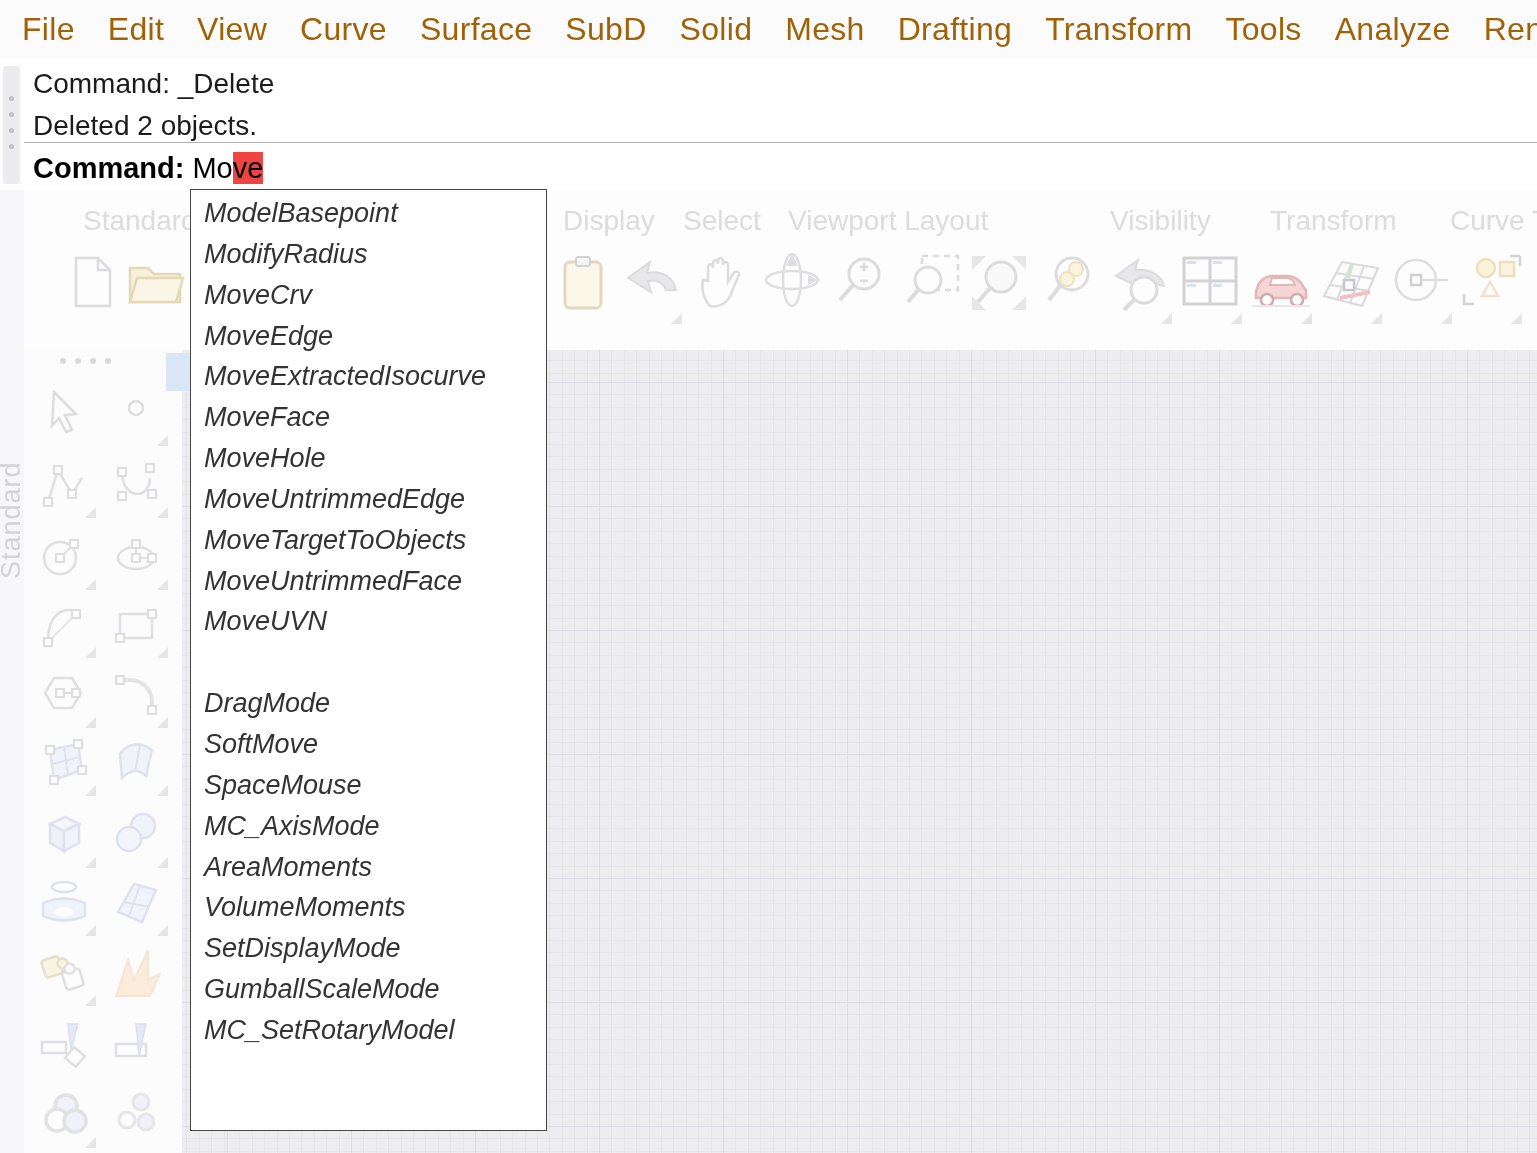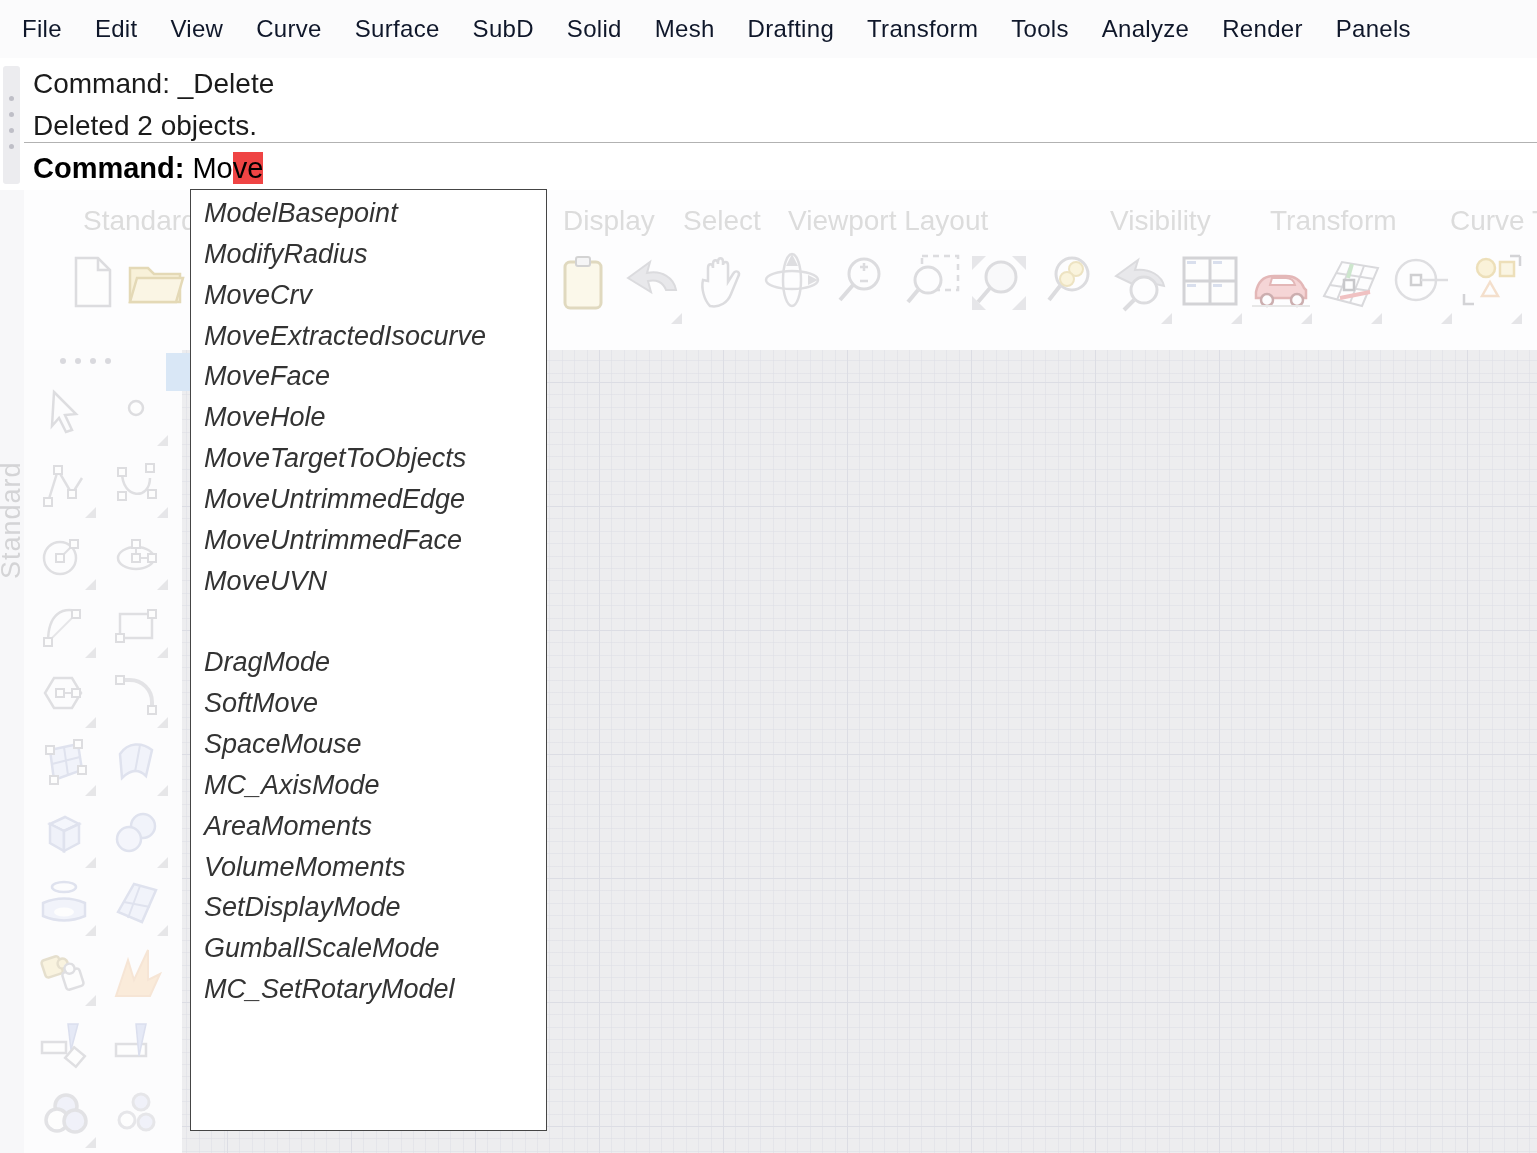--- a/index.html
+++ b/index.html
@@ -2,21 +2,21 @@
 <html><head>
 <meta charset="utf-8">
 <style>
   * { margin:0; padding:0; box-sizing:border-box; }
   html,body { width:1537px; height:1153px; overflow:hidden; background:#ffffff;
     font-family:"Liberation Sans", sans-serif; }
 
   
   .menubar { position:absolute; left:0; top:0; width:1537px; height:58px; background:#fbfbfc;
     display:flex; align-items:center; gap:33px; padding-left:22px; white-space:nowrap; }
-  .menu-item { font-size:24px; font-weight:300; color:#0f172a; letter-spacing:.3px; }
+  .menu-item { font-size:32px; font-weight:300; color:#a16207; letter-spacing:.3px; }
 
   
   .command-panel { position:absolute; left:0; top:58px; width:1537px; height:132px; background:#ffffff; }
   .cmd-grip { position:absolute; left:3px; top:8px; width:17px; height:118px; background:#ececef; border-radius:3px; }
   .cmd-grip i { position:absolute; left:6px; width:5px; height:5px; border-radius:50%; background:#bfbfc7; }
   .hist-line { position:absolute; left:33px; font-size:28px; color:#1b1b1b; line-height:40px; }
   .cmd-sep { position:absolute; left:24px; top:84px; width:1513px; height:0; border-top:1px solid #b2b2b2; }
   .prompt-line { position:absolute; left:33px; top:90px; font-size:29px; color:#000; line-height:40px; }
   .prompt-label { font-weight:bold; }
   .hl { background:#ef4444; }
@@ -434,25 +434,26 @@
   </div>
 </div>
 
 <div class="viewport"></div>
 <div class="vp-tab"></div>
 
 <div class="popup">
   <div class="ac-item">ModelBasepoint</div>
   <div class="ac-item">ModifyRadius</div>
   <div class="ac-item">MoveCrv</div>
+  <div class="ac-item">MoveEdge</div>
   <div class="ac-item">MoveExtractedIsocurve</div>
   <div class="ac-item">MoveFace</div>
   <div class="ac-item">MoveHole</div>
+  <div class="ac-item">MoveUntrimmedEdge</div>
   <div class="ac-item">MoveTargetToObjects</div>
-  <div class="ac-item">MoveUntrimmedEdge</div>
   <div class="ac-item">MoveUntrimmedFace</div>
   <div class="ac-item">MoveUVN</div>
   <div class="ac-gap"></div>
   <div class="ac-item">DragMode</div>
   <div class="ac-item">SoftMove</div>
   <div class="ac-item">SpaceMouse</div>
   <div class="ac-item">MC_AxisMode</div>
   <div class="ac-item">AreaMoments</div>
   <div class="ac-item">VolumeMoments</div>
   <div class="ac-item">SetDisplayMode</div>

